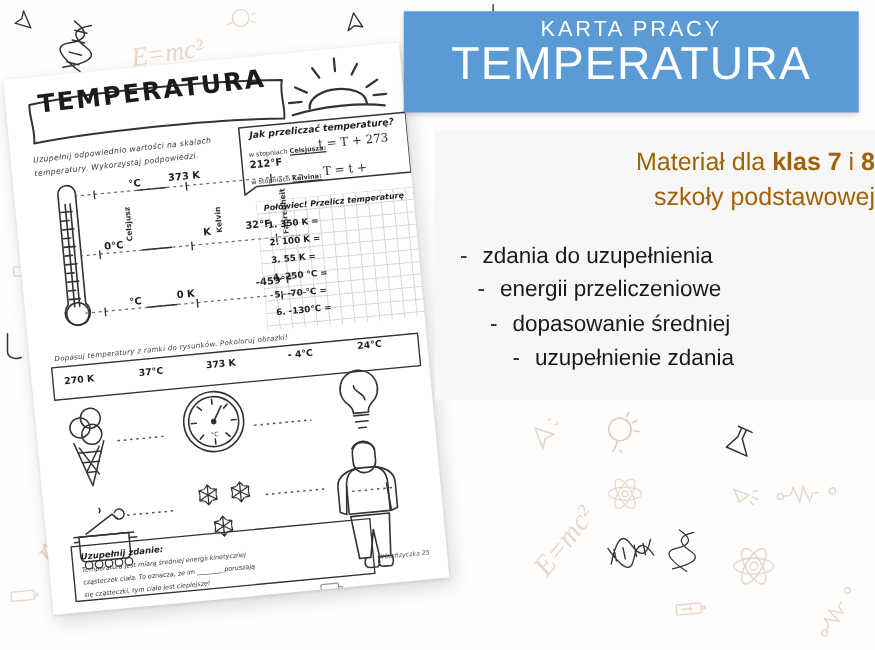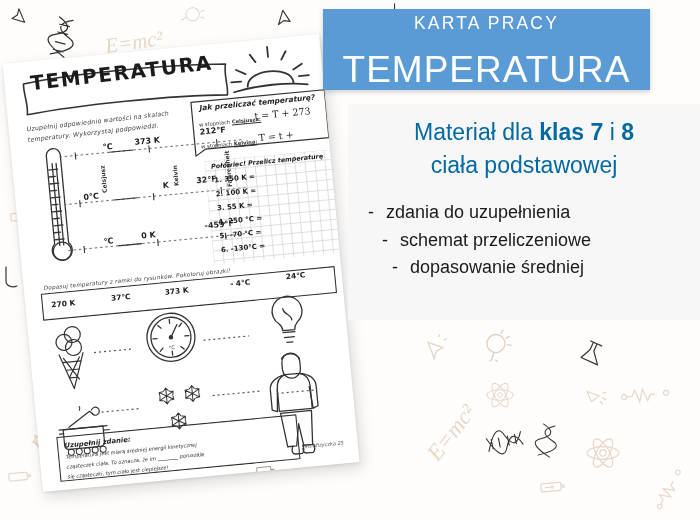--- a/index.html
+++ b/index.html
@@ -61,36 +61,36 @@
 
   .sent-title{position:absolute;font-size:6.8px;font-weight:bold;font-style:italic;
      color:#1b1b1b;white-space:nowrap;font-family:"DejaVu Sans",sans-serif;}
   .sent-line{position:absolute;font-size:5.1px;color:#333;white-space:nowrap;
      font-family:"DejaVu Sans",sans-serif;font-style:italic;}
   .hashtag{position:absolute;font-size:5px;color:#555;font-style:italic;
      font-family:"DejaVu Sans",sans-serif;white-space:nowrap;}
 
   
   .banner{
-    position:absolute;left:323px;top:9px;width:327px;height:81px;
+    position:absolute;left:323px;top:9px;width:364px;height:81px;
     background:#5b9bd5;box-shadow:0 2px 5px rgba(0,0,0,.18);
-    display:flex;flex-direction:column;align-items:center;justify-content:space-between;
+    display:flex;flex-direction:column;align-items:center;justify-content:flex-start;
     padding-top:5px;box-sizing:border-box;
   }
   .banner-kicker{color:#ffffff;font-size:17.5px;letter-spacing:2.2px;
      font-family:"Liberation Sans",sans-serif;line-height:1.1;}
   .banner-title{color:#ffffff;font-size:37px;letter-spacing:1px;margin-top:-1px;
      font-family:"Liberation Sans",sans-serif;line-height:1.05;}
 
   
   .info-panel{
     position:absolute;left:348px;top:104px;width:352px;height:216px;
     background:#f7f7f7;
   }
-  .info-head{text-align:center;color:#0369a1;font-size:23px;line-height:1.42;
+  .info-head{text-align:right;color:#a16207;font-size:20px;line-height:1.42;
      padding-top:12px;font-family:"Liberation Sans",sans-serif;}
   .info-head b{font-weight:bold;}
   .info-list{margin:0;padding:0;list-style:none;margin-top:18px;}
   .info-list li{color:#1a1a1a;font-size:18px;line-height:1.52;white-space:nowrap;
      font-family:"Liberation Sans",sans-serif;}
   .li1{padding-left:20px;}
   .li2{padding-left:34px;}
   .li3{padding-left:44px;}
   .li4{padding-left:62px;}
   .dash{display:inline-block;width:18px;}
@@ -494,28 +494,31 @@
   </div>
 
   <div class="banner">
     <div class="banner-kicker">KARTA PRACY</div>
     <div class="banner-title">TEMPERATURA</div>
   </div>
 
   <div class="info-panel">
     <div class="info-head">
       <span>Materiał dla </span><b>klas 7</b><span> i </span><b>8</b><br>
-      <span>ciała podstawowej</span>
+      <span>szkoły podstawowej</span>
     </div>
     <ul class="info-list">
       <li class="li1">
         <span class="dash">-</span><span>zdania do uzupełnienia</span>
       </li>
       <li class="li2">
-        <span class="dash">-</span><span>schemat przeliczeniowe</span>
+        <span class="dash">-</span><span>energii przeliczeniowe</span>
       </li>
       <li class="li3">
         <span class="dash">-</span><span>dopasowanie średniej</span>
       </li>
+      <li class="li4">
+        <span class="dash">-</span><span>uzupełnienie zdania</span>
+      </li>
     </ul>
   </div>
 
 </div>
 
 </body></html>

